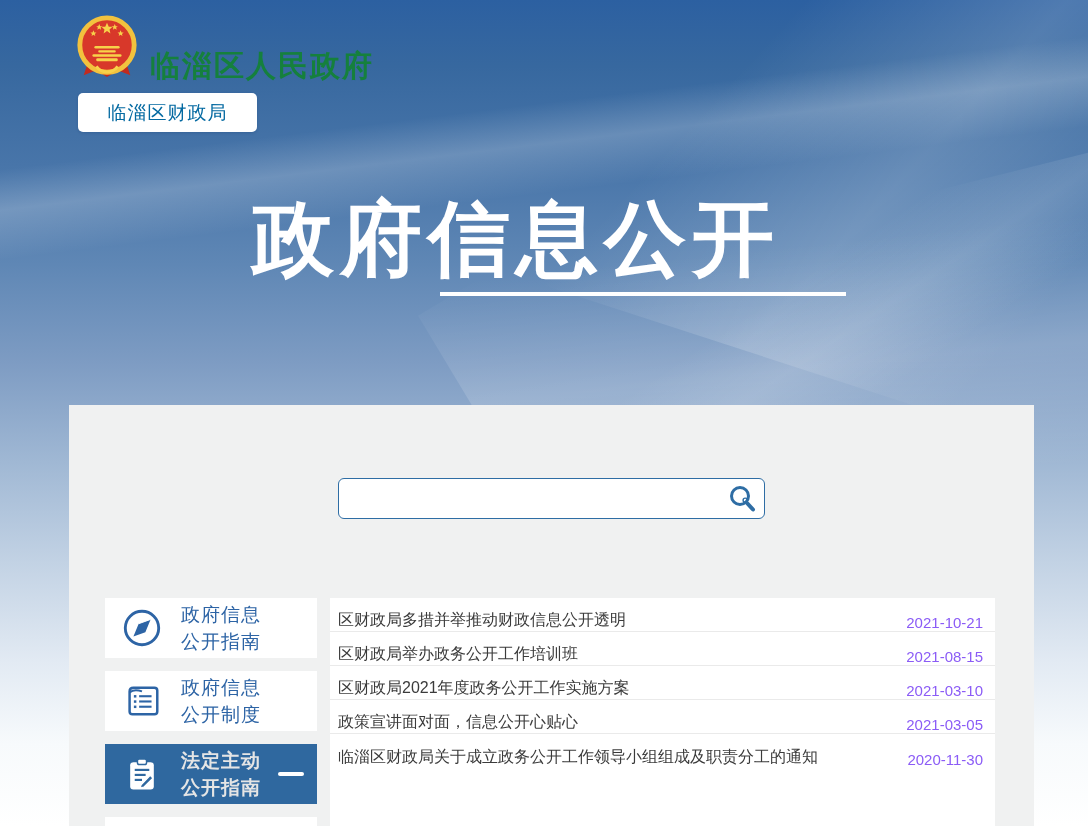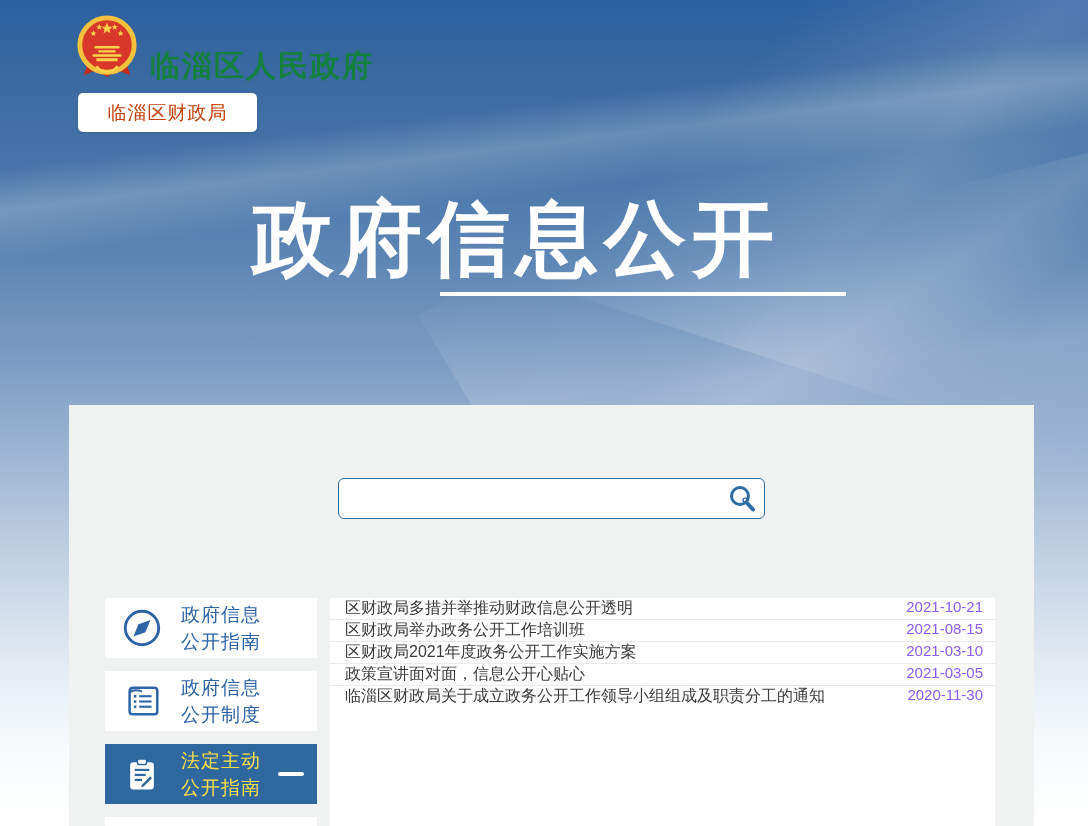--- a/index.html
+++ b/index.html
@@ -18,21 +18,21 @@
       background:linear-gradient(115deg,rgba(255,255,255,0) 30%,rgba(255,255,255,.17) 50%,rgba(255,255,255,0) 70%);}
   .r3{top:80px;right:-180px;width:760px;height:560px;transform:rotate(-31deg);
       background:linear-gradient(25deg,rgba(255,255,255,0) 35%,rgba(255,255,255,.15) 50%,rgba(255,255,255,0) 65%);}
   .r4{top:240px;left:280px;width:950px;height:280px;transform:rotate(-14deg);
       background:linear-gradient(160deg,rgba(255,255,255,0) 40%,rgba(255,255,255,.12) 52%,rgba(255,255,255,0) 64%);}
 
   
   .logo-wrap{position:absolute;left:74px;top:14px;display:flex;align-items:center;cursor:pointer;}
   .site-name{position:absolute;left:150px;top:30px;color:#15803d;font-size:30px;font-weight:bold;letter-spacing:2px;white-space:nowrap;margin-top:16px;}
   .dept-badge{position:absolute;left:78px;top:93px;width:179px;height:39px;background:#fff;border-radius:5px;
-      display:flex;align-items:center;justify-content:center;color:#c2410c;font-size:19px;letter-spacing:1px;
+      display:flex;align-items:center;justify-content:center;color:#0369a1;font-size:19px;letter-spacing:1px;
       box-shadow:0 1px 3px rgba(0,40,90,.18);cursor:pointer;}
 
   
   .hero-title{position:absolute;top:185px;left:0;width:100%;text-align:center;transform:translateX(-28px);
       color:#fff;font-size:82px;font-weight:bold;letter-spacing:6px;white-space:nowrap;}
   .hero-underline{position:absolute;left:440px;top:292px;width:406px;height:4px;background:#fff;}
 
   
   .panel{position:absolute;left:69px;top:405px;width:965px;height:421px;background:#f0f1f1;}
 
@@ -42,29 +42,29 @@
   .search-box input{flex:1;border:none;outline:none;background:transparent;height:100%;
       padding:0 6px 0 12px;font-size:16px;color:#333;font-family:inherit;}
   .search-btn{width:44px;height:100%;display:flex;align-items:center;justify-content:center;cursor:pointer;border:none;background:transparent;}
 
   
   .sidebar{position:absolute;left:36px;top:193px;width:212px;}
   .side-item{width:212px;height:60px;margin-bottom:13px;background:#fff;display:flex;align-items:center;
       color:#2d64a5;cursor:pointer;position:relative;}
   .side-item .ic{margin-left:16px;width:42px;height:42px;flex:0 0 42px;display:flex;align-items:center;justify-content:center;}
   .side-item .lbl{margin-left:18px;font-size:19px;line-height:27px;letter-spacing:1px;}
-  .side-item.active{background:#2f689f;color:#fde047;}
+  .side-item.active{background:#2f689f;color:#e5e5e5;font-weight:bold;}
   .minus-bar{position:absolute;right:13px;top:28px;width:26px;height:4px;background:#fff;border-radius:2px;}
   .side-subitem{width:212px;height:48px;background:#fff;display:flex;align-items:flex-start;justify-content:space-between;
       padding:8px 14px 0 16px;box-sizing:border-box;color:#333;font-size:15px;cursor:pointer;}
 
   
   .list{position:absolute;left:261px;top:193px;width:665px;height:228px;background:#fff;overflow:hidden;}
-  .row{height:22px;display:flex;align-items:flex-start;justify-content:space-between;
-      padding:0 12px 0 15px;box-sizing:border-box;border-bottom:1px solid #eaeaea;}
+  .row{height:34px;display:flex;align-items:flex-end;justify-content:space-between;
+      padding:0 12px 0 8px;box-sizing:border-box;border-bottom:1px solid #eaeaea;}
   .row:last-child{border-bottom:none;}
   .row .t{font-size:16px;color:#3b3b3b;white-space:nowrap;overflow:hidden;text-overflow:ellipsis;cursor:pointer;}
   .row .d{font-size:15px;color:#8b5cf6;white-space:nowrap;margin-left:27px;}
 </style>
 </head>
 <body>
 
 <div class="page">
   <div class="bg">
     <div class="ribbon r1"></div>

